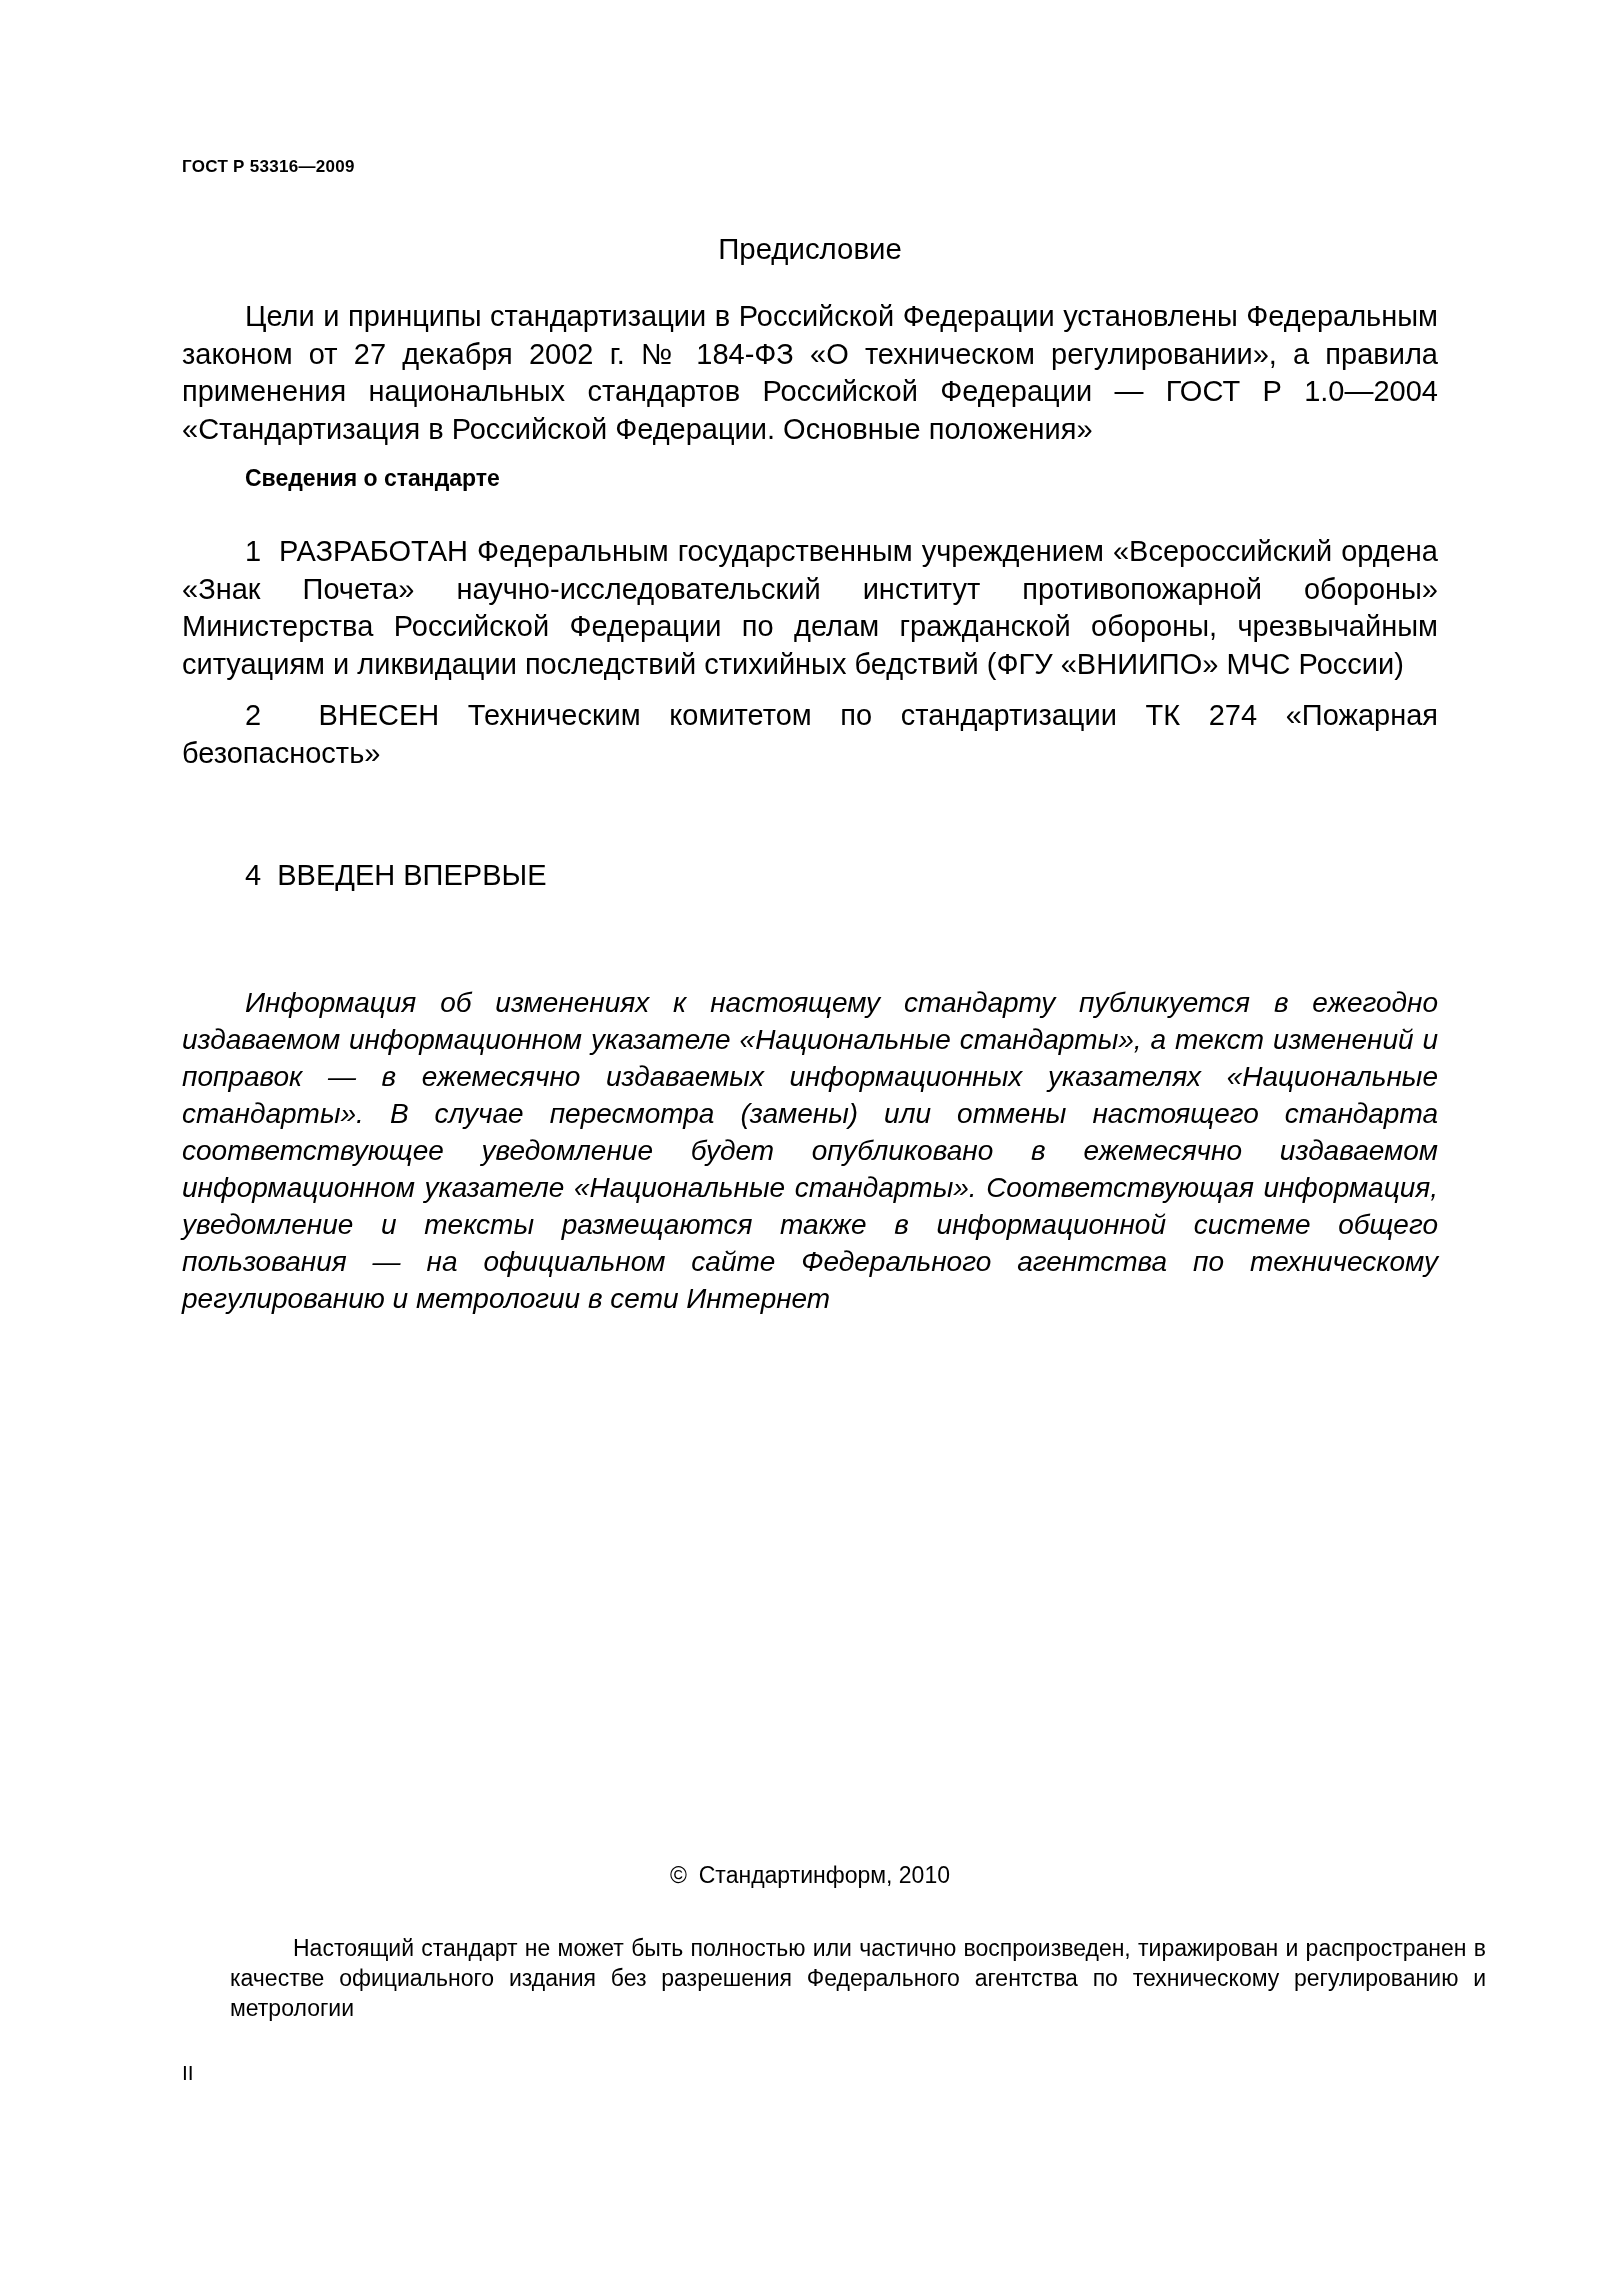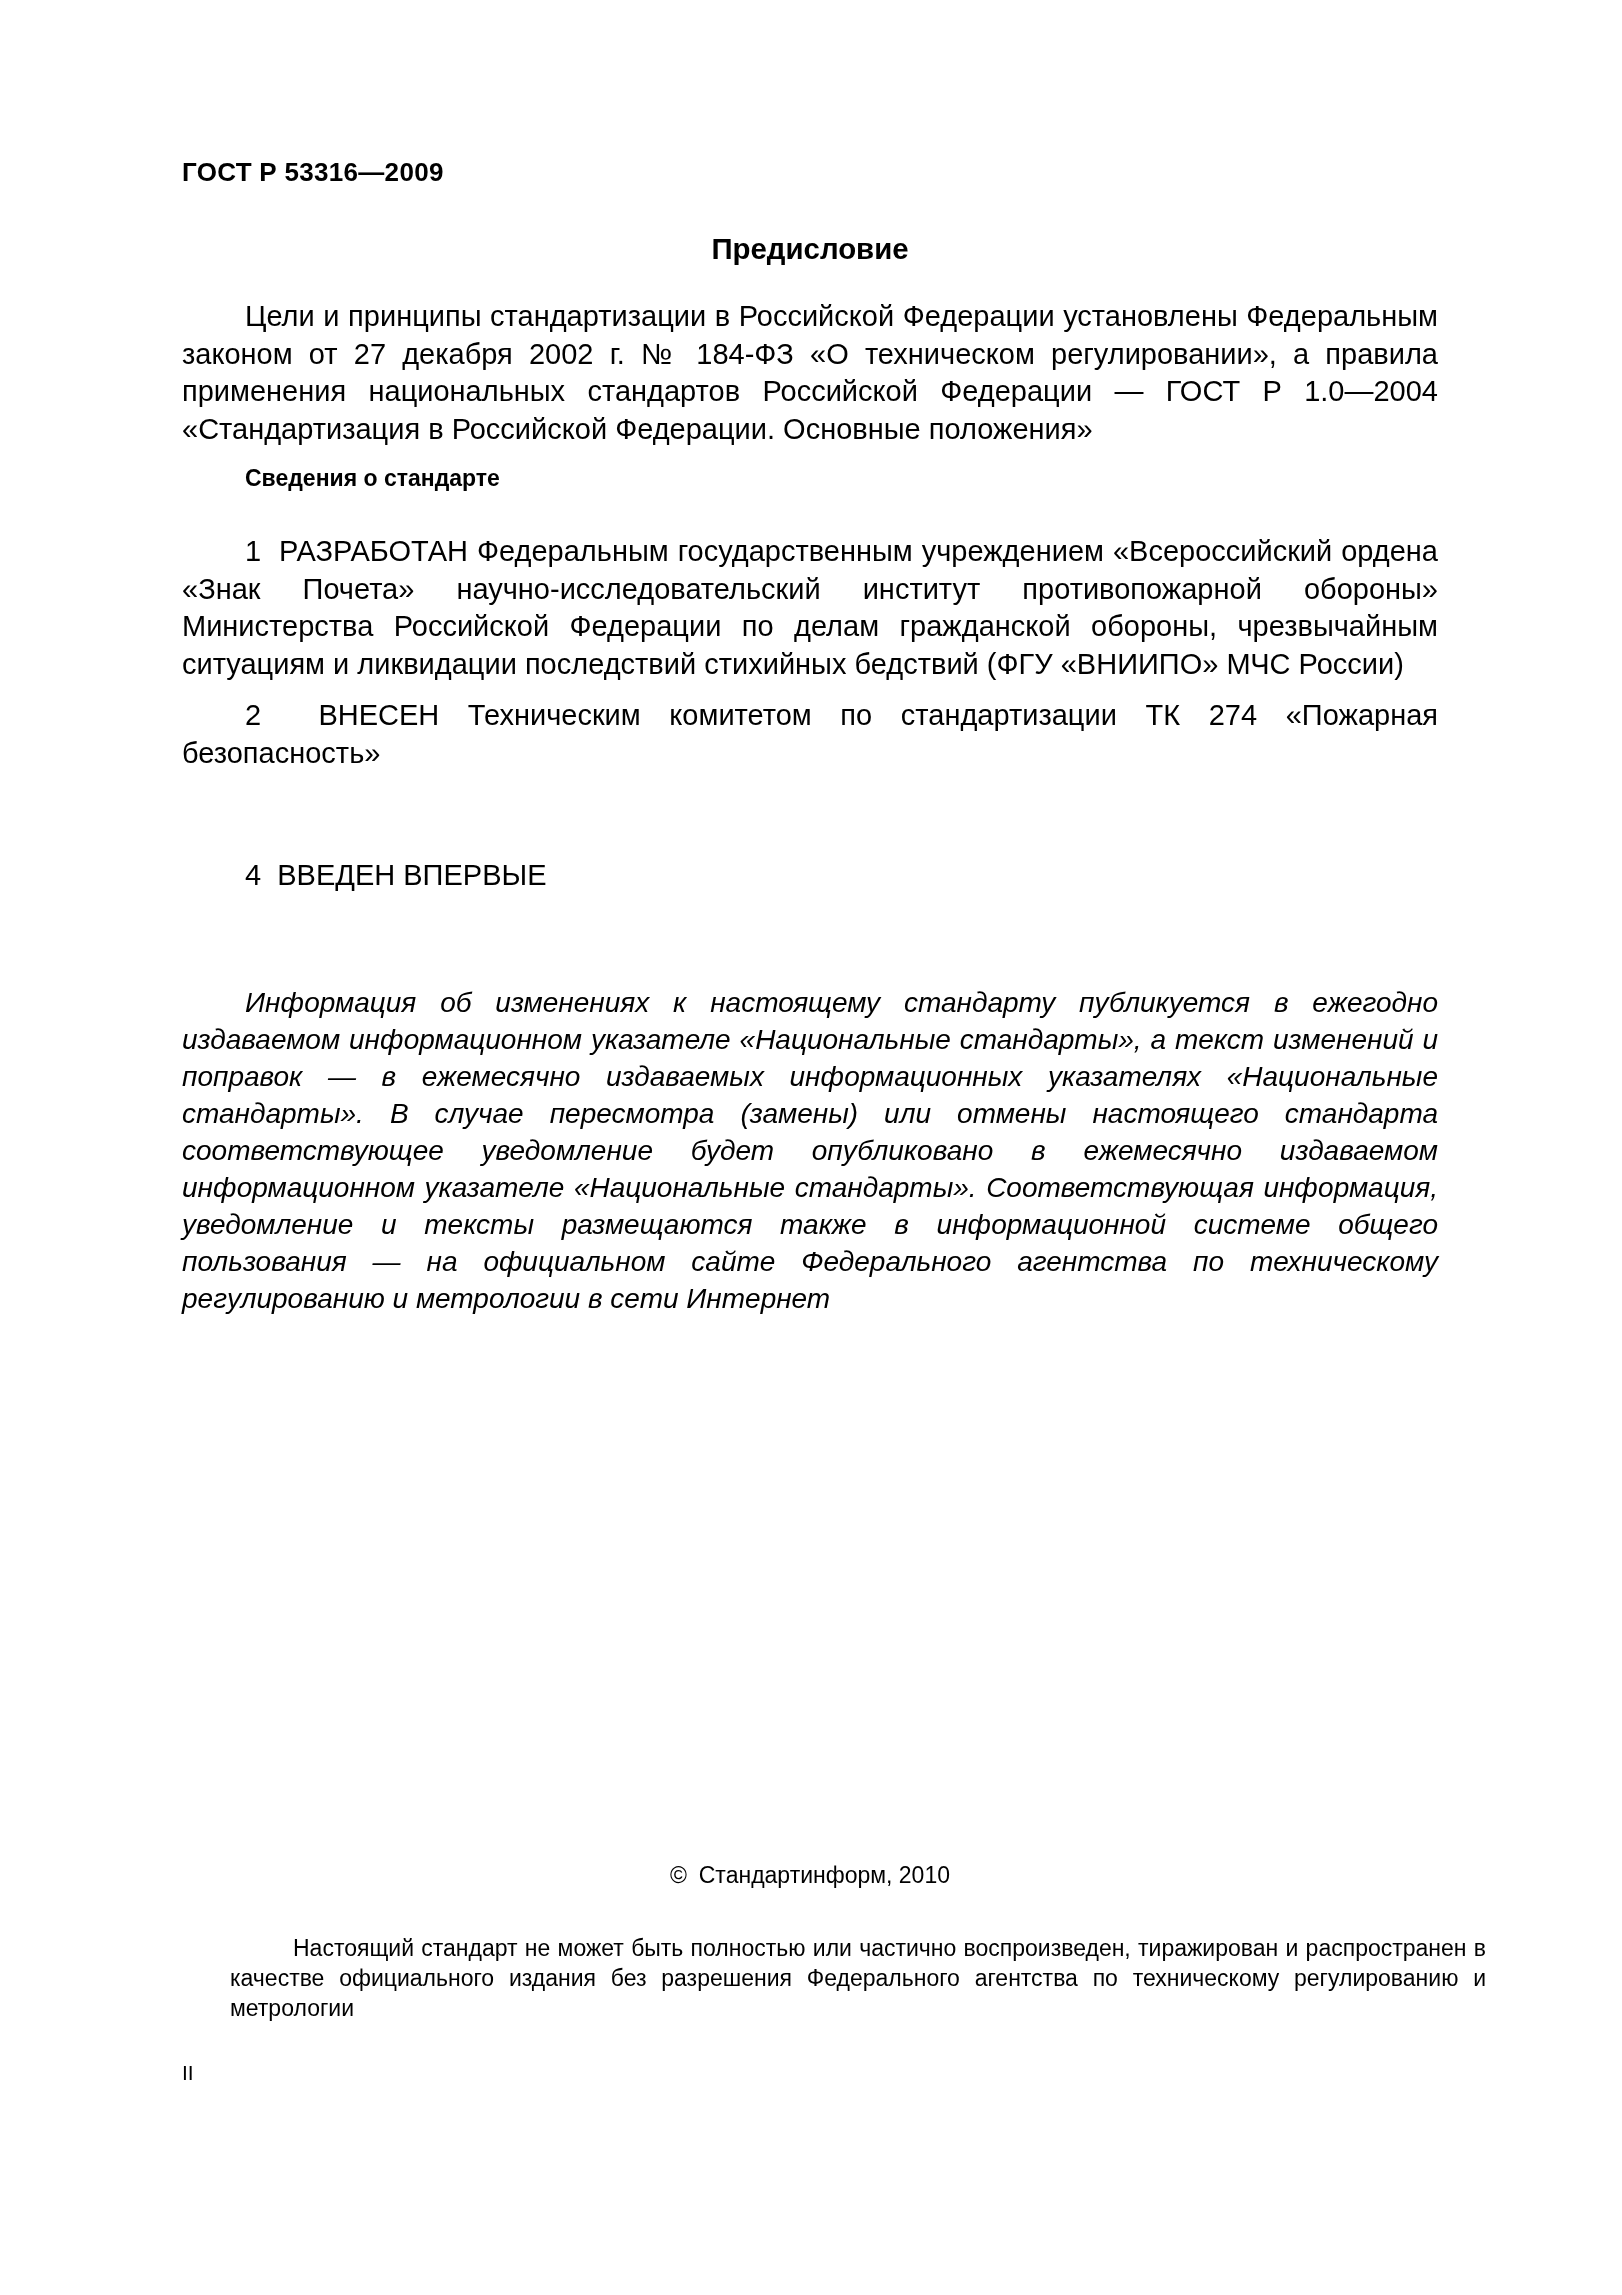--- a/index.html
+++ b/index.html
@@ -24,32 +24,32 @@
     position: absolute;
     left: 182px;
     top: 0;
     width: 1256px;
     height: 2295px;
   }
   .doc-header {
     position: absolute;
     top: 157px;
     left: 0;
-    font-size: 26px;
+    font-size: 17px;
     font-weight: bold;
     letter-spacing: 0.3px;
   }
   .doc-title {
     position: absolute;
     top: 232px;
     left: 0;
     width: 1256px;
     text-align: center;
     font-size: 29.4px;
-    font-weight: bold;
+    font-weight: normal;
   }
   .para {
     font-size: 29px;
     line-height: 1.30;
     text-align: justify;
     text-justify: inter-word;
   }
   .indent {
     text-indent: 63px;
   }

